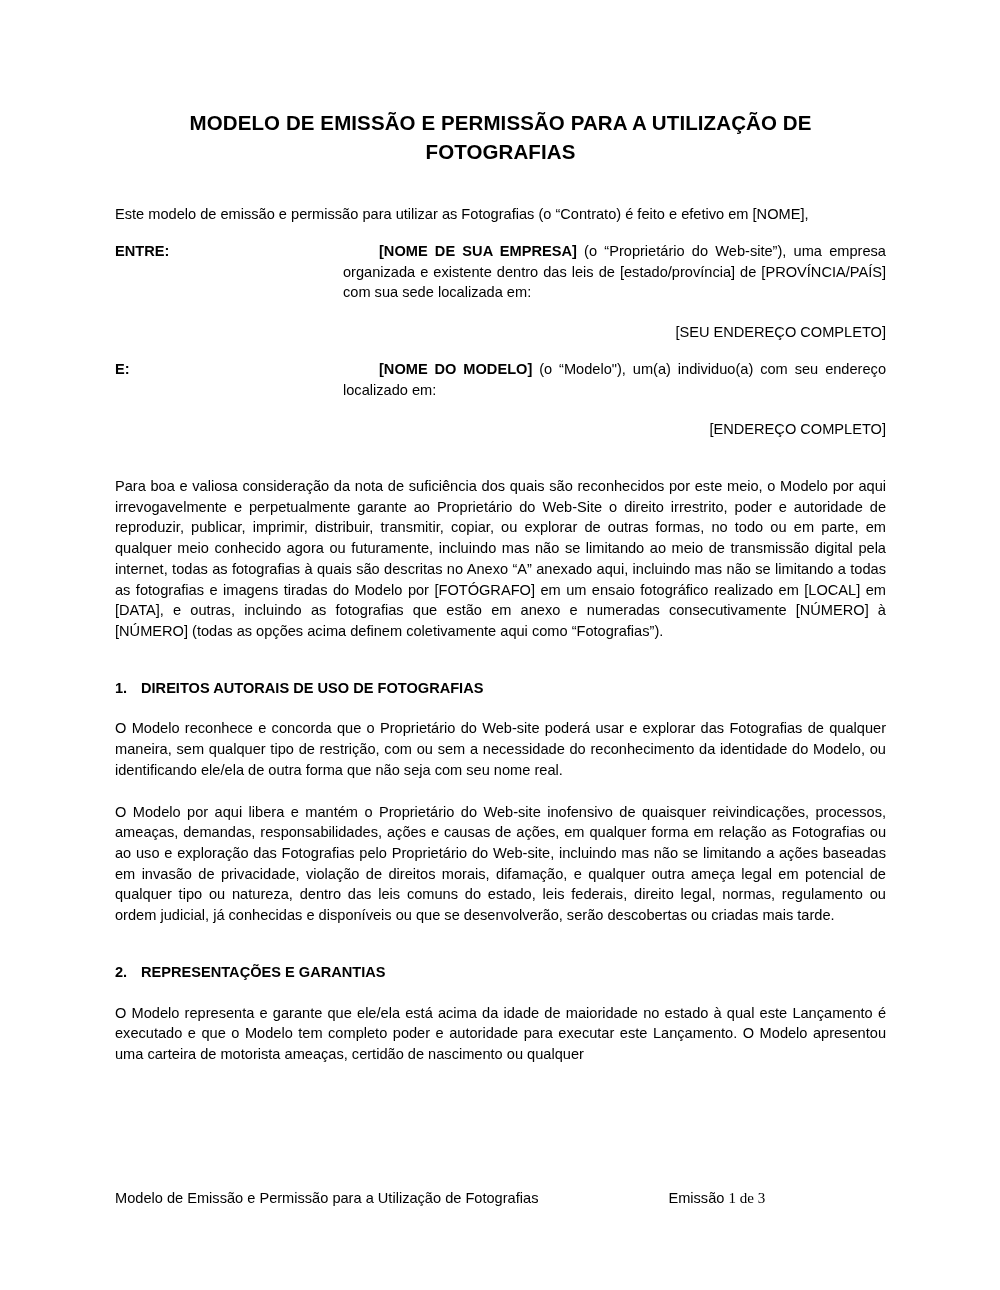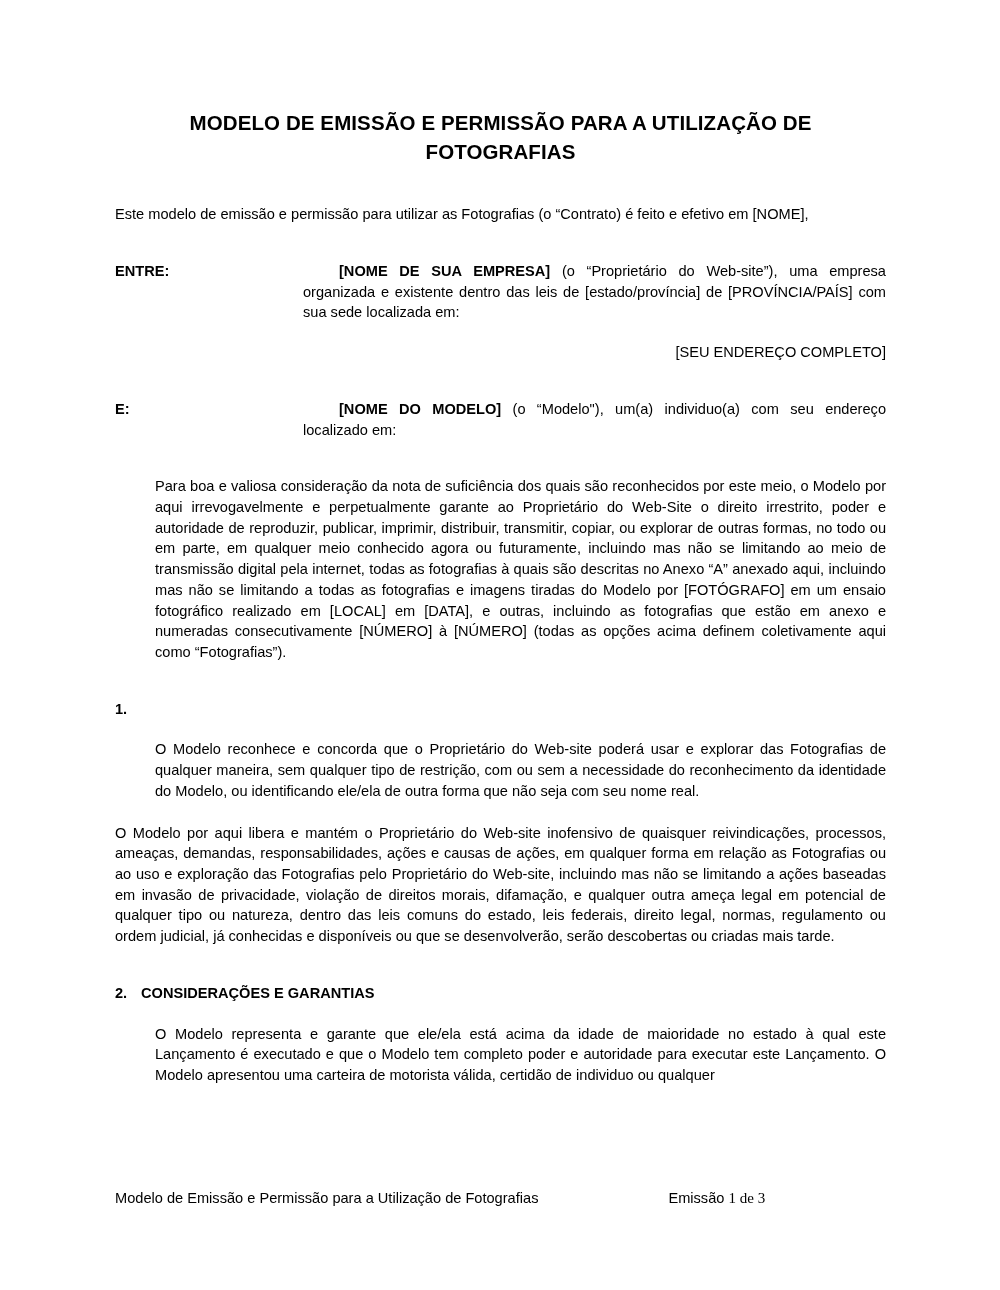--- a/index.html
+++ b/index.html
@@ -92,22 +92,22 @@
     font-size: 14.6px;
     font-weight: bold;
     line-height: 1.42;
     margin: 0;
   }
   .num-heading .num {
     flex: 0 0 26px;
   }
 
   .sec-gap-before { margin-top: 36px; }
-  .sec-gap-after  { margin-top: 20px; margin-left: 40px; }
-  .group-gap      { margin-top: 36px; }
+  .sec-gap-after  { margin-top: 20px; }
+  .group-gap      { margin-top: 16px; gap: 40px; }
 
   b, .b { font-weight: bold; padding-left: 36px; }
 
   .footer {
     position: absolute;
     left: 115px;
     top: 1188px;
     width: 771px;
     display: flex;
     align-items: baseline;
@@ -143,41 +143,43 @@
       <div class="def-body">
         <span class="b">[NOME DE SUA EMPRESA]</span><span> (o “Proprietário do Web-site”), uma empresa organizada e existente dentro das leis de [estado/província] de [PROVÍNCIA/PAÍS] com sua sede localizada em:</span>
         <div class="sub">[SEU ENDEREÇO COMPLETO]</div>
       </div>
     </div>
 
     <div class="def-row group-gap">
       <div class="def-label">E:</div>
       <div class="def-body">
         <span class="b">[NOME DO MODELO]</span><span> (o “Modelo"), um(a) individuo(a) com seu endereço localizado em:</span>
+        <div class="sub">[ENDEREÇO COMPLETO]</div>
       </div>
     </div>
 
     <div class="sec-gap-before">
       <p class="para sec-gap-after">Para boa e valiosa consideração da nota de suficiência dos quais são reconhecidos por este meio, o Modelo por aqui irrevogavelmente e perpetualmente garante ao Proprietário do Web-Site o direito irrestrito, poder e autoridade de reproduzir, publicar, imprimir, distribuir, transmitir, copiar, ou explorar de outras formas, no todo ou em parte, em qualquer meio conhecido agora ou futuramente, incluindo mas não se limitando ao meio de transmissão digital pela internet, todas as fotografias à quais são descritas no Anexo “A” anexado aqui, incluindo mas não se limitando a todas as fotografias e imagens tiradas do Modelo por [FOTÓGRAFO] em um ensaio fotográfico realizado em [LOCAL] em [DATA], e outras, incluindo as fotografias que estão em anexo e numeradas consecutivamente [NÚMERO] à [NÚMERO] (todas as opções acima definem coletivamente aqui como “Fotografias”).</p>
     </div>
 
     <div class="sec-gap-before">
       <div class="num-heading">
         <span class="num">1.</span>
+        <span>DIREITOS AUTORAIS DE USO DE FOTOGRAFIAS</span>
       </div>
       <p class="para sec-gap-after">O Modelo reconhece e concorda que o Proprietário do Web-site poderá usar e explorar das Fotografias de qualquer maneira, sem qualquer tipo de restrição, com ou sem a necessidade do reconhecimento da identidade do Modelo, ou identificando ele/ela de outra forma que não seja com seu nome real.</p>
       <p class="para">O Modelo por aqui libera e mantém o Proprietário do Web-site inofensivo de quaisquer reivindicações, processos, ameaças, demandas, responsabilidades, ações e causas de ações, em qualquer forma em relação as Fotografias ou ao uso e exploração das Fotografias pelo Proprietário do Web-site, incluindo mas não se limitando a ações baseadas em invasão de privacidade, violação de direitos morais, difamação, e qualquer outra ameça legal em potencial de qualquer tipo ou natureza, dentro das leis comuns do estado, leis federais, direito legal, normas, regulamento ou ordem judicial, já conhecidas e disponíveis ou que se desenvolverão, serão descobertas ou criadas mais tarde.</p>
     </div>
 
     <div class="sec-gap-before">
       <div class="num-heading">
         <span class="num">2.</span>
-        <span>CONSIDERAÇÕES E GARANTIAS</span>
+        <span>REPRESENTAÇÕES E GARANTIAS</span>
       </div>
-      <p class="para sec-gap-after">O Modelo representa e garante que ele/ela está acima da idade de maioridade no estado à qual este Lançamento é executado e que o Modelo tem completo poder e autoridade para executar este Lançamento. O Modelo apresentou uma carteira de motorista válida, certidão de individuo ou qualquer</p>
+      <p class="para sec-gap-after">O Modelo representa e garante que ele/ela está acima da idade de maioridade no estado à qual este Lançamento é executado e que o Modelo tem completo poder e autoridade para executar este Lançamento. O Modelo apresentou uma carteira de motorista ameaças, certidão de nascimento ou qualquer</p>
     </div>
 
   </div>
 
   <div class="footer">
     <div class="footer-left">Modelo de Emissão e Permissão para a Utilização de Fotografias</div>
     <div class="footer-right">
       <span>Emissão</span>
       <span class="pg-num">1 de 3</span>
     </div>

